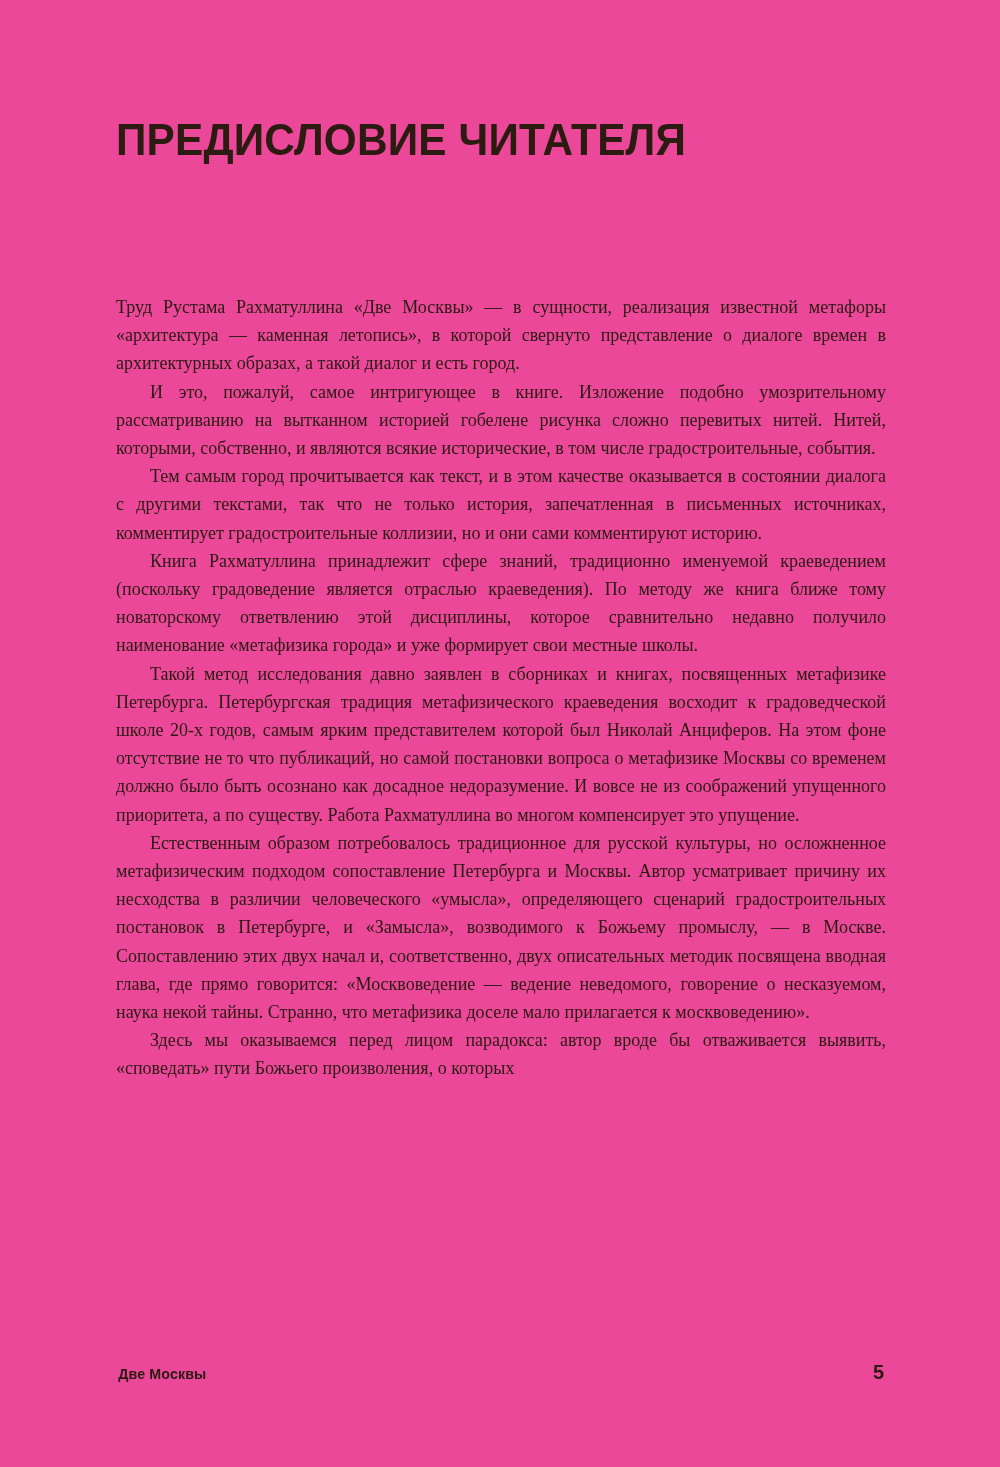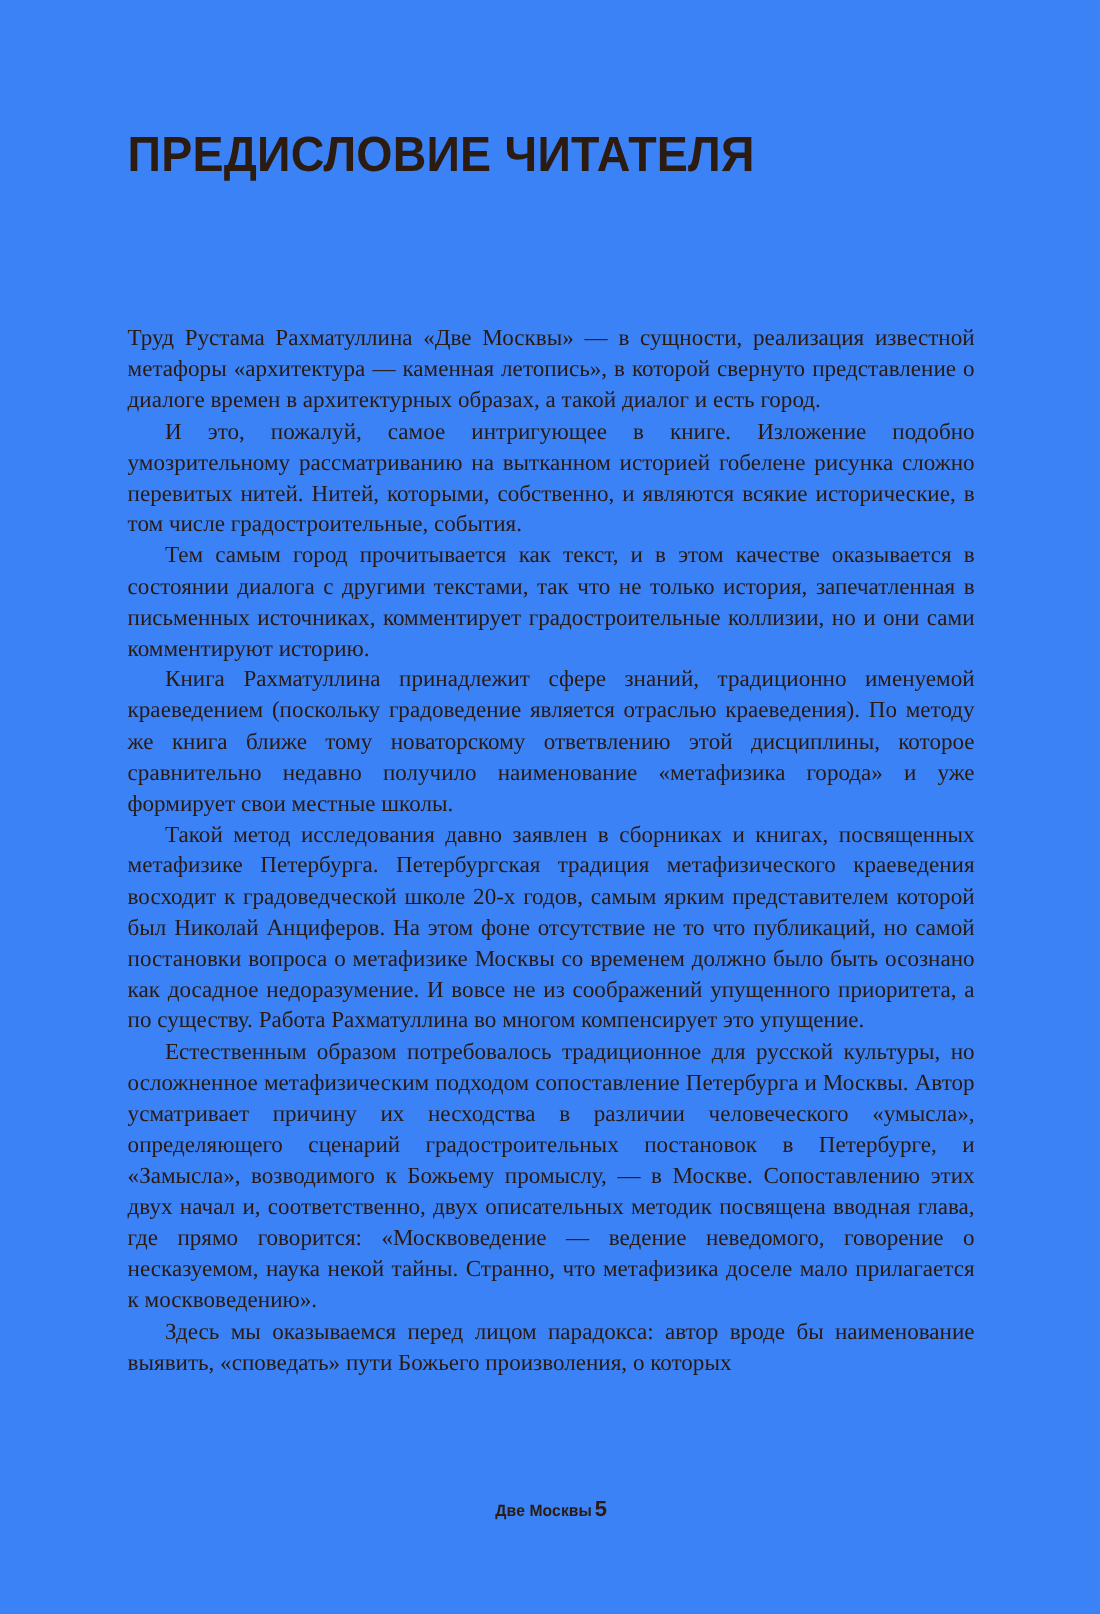--- a/index.html
+++ b/index.html
@@ -7,21 +7,21 @@
     margin: 0;
     padding: 0;
     background: #ffffff;
   }
 
   .page {
     position: relative;
     width: 1000px;
     height: 1467px;
     margin: 0 auto;
-    background: #3b82f6;
+    background: #ec4899;
     overflow: hidden;
     box-sizing: border-box;
   }
 
   
   .chapter-title {
     position: absolute;
     left: 116px;
     top: 84px;
     width: 800px;
@@ -36,21 +36,21 @@
     white-space: nowrap;
   }
 
   
   .body-text {
     position: absolute;
     left: 116px;
     top: 293px;
     width: 770px;
     font-family: "Liberation Serif", "DejaVu Serif", serif;
-    font-size: 21px;
+    font-size: 18px;
     line-height: 28.2px;
     color: #2a1a12;
     text-align: justify;
     text-justify: inter-word;
     hyphens: manual;
     -webkit-hyphens: manual;
   }
 
   .body-text p {
     margin: 0;
@@ -67,21 +67,21 @@
 
   
   .footer {
     position: absolute;
     left: 116px;
     right: 116px;
     top: 1362px;
     height: 26px;
     display: flex;
     align-items: baseline;
-    justify-content: center;
+    justify-content: space-between;
     font-family: "Liberation Sans", "DejaVu Sans", sans-serif;
     color: #2b1b10;
   }
 
   .footer-book {
     font-size: 15px;
     font-weight: 600;
     letter-spacing: 0.1px;
     transform: scaleX(0.95);
     transform-origin: left baseline;
@@ -100,21 +100,21 @@
 
   <h1 class="chapter-title">ПРЕДИСЛОВИЕ ЧИТАТЕЛЯ</h1>
 
   <div class="body-text">
     <p class="first">Труд Рустама Рахматуллина «Две Москвы» — в сущности, реализация известной метафоры «архитектура — каменная летопись», в которой свернуто представление о диалоге времен в архитектурных образах, а такой диалог и есть город.</p>
     <p>И это, пожалуй, самое интригующее в книге. Изложение подобно умозрительному рассматриванию на вытканном историей гобелене рисунка сложно перевитых нитей. Нитей, которыми, собственно, и являются всякие исторические, в том числе градостроительные, события.</p>
     <p>Тем самым город прочитывается как текст, и в этом качестве оказывается в состоянии диалога с другими текстами, так что не только история, запечатленная в письменных источниках, комментирует градостроительные коллизии, но и они сами комментируют историю.</p>
     <p>Книга Рахматуллина принадлежит сфере знаний, традиционно именуемой краеведением (поскольку градоведение является отраслью краеведения). По методу же книга ближе тому новаторскому ответвлению этой дисциплины, которое сравнительно недавно получило наименование «метафизика города» и уже формирует свои местные школы.</p>
     <p>Такой метод исследования давно заявлен в сборниках и книгах, посвященных метафизике Петербурга. Петербургская традиция метафизического краеведения восходит к градоведческой школе 20-х годов, самым ярким представителем которой был Николай Анциферов. На этом фоне отсутствие не то что публикаций, но самой постановки вопроса о метафизике Москвы со временем должно было быть осознано как досадное недоразумение. И вовсе не из соображений упущенного приоритета, а по существу. Работа Рахматуллина во многом компенсирует это упущение.</p>
     <p>Естественным образом потребовалось традиционное для русской культуры, но осложненное метафизическим подходом сопоставление Петербурга и Москвы. Автор усматривает причину их несходства в различии человеческого «умысла», определяющего сценарий градостроительных постановок в Петербурге, и «Замысла», возводимого к Божьему промыслу, — в Москве. Сопоставлению этих двух начал и, соответственно, двух описательных методик посвящена вводная глава, где прямо говорится: «Москвоведение — ведение неведомого, говорение о несказуемом, наука некой тайны. Странно, что метафизика доселе мало прилагается к москвоведению».</p>
-    <p>Здесь мы оказываемся перед лицом парадокса: автор вроде бы наименование выявить, «споведать» пути Божьего произволения, о которых</p>
+    <p>Здесь мы оказываемся перед лицом парадокса: автор вроде бы отваживается выявить, «споведать» пути Божьего произволения, о которых</p>
   </div>
 
   <div class="footer">
     <span class="footer-book">Две Москвы</span>
     <span class="footer-page">5</span>
   </div>
 
 </div>
 
 </body></html>

